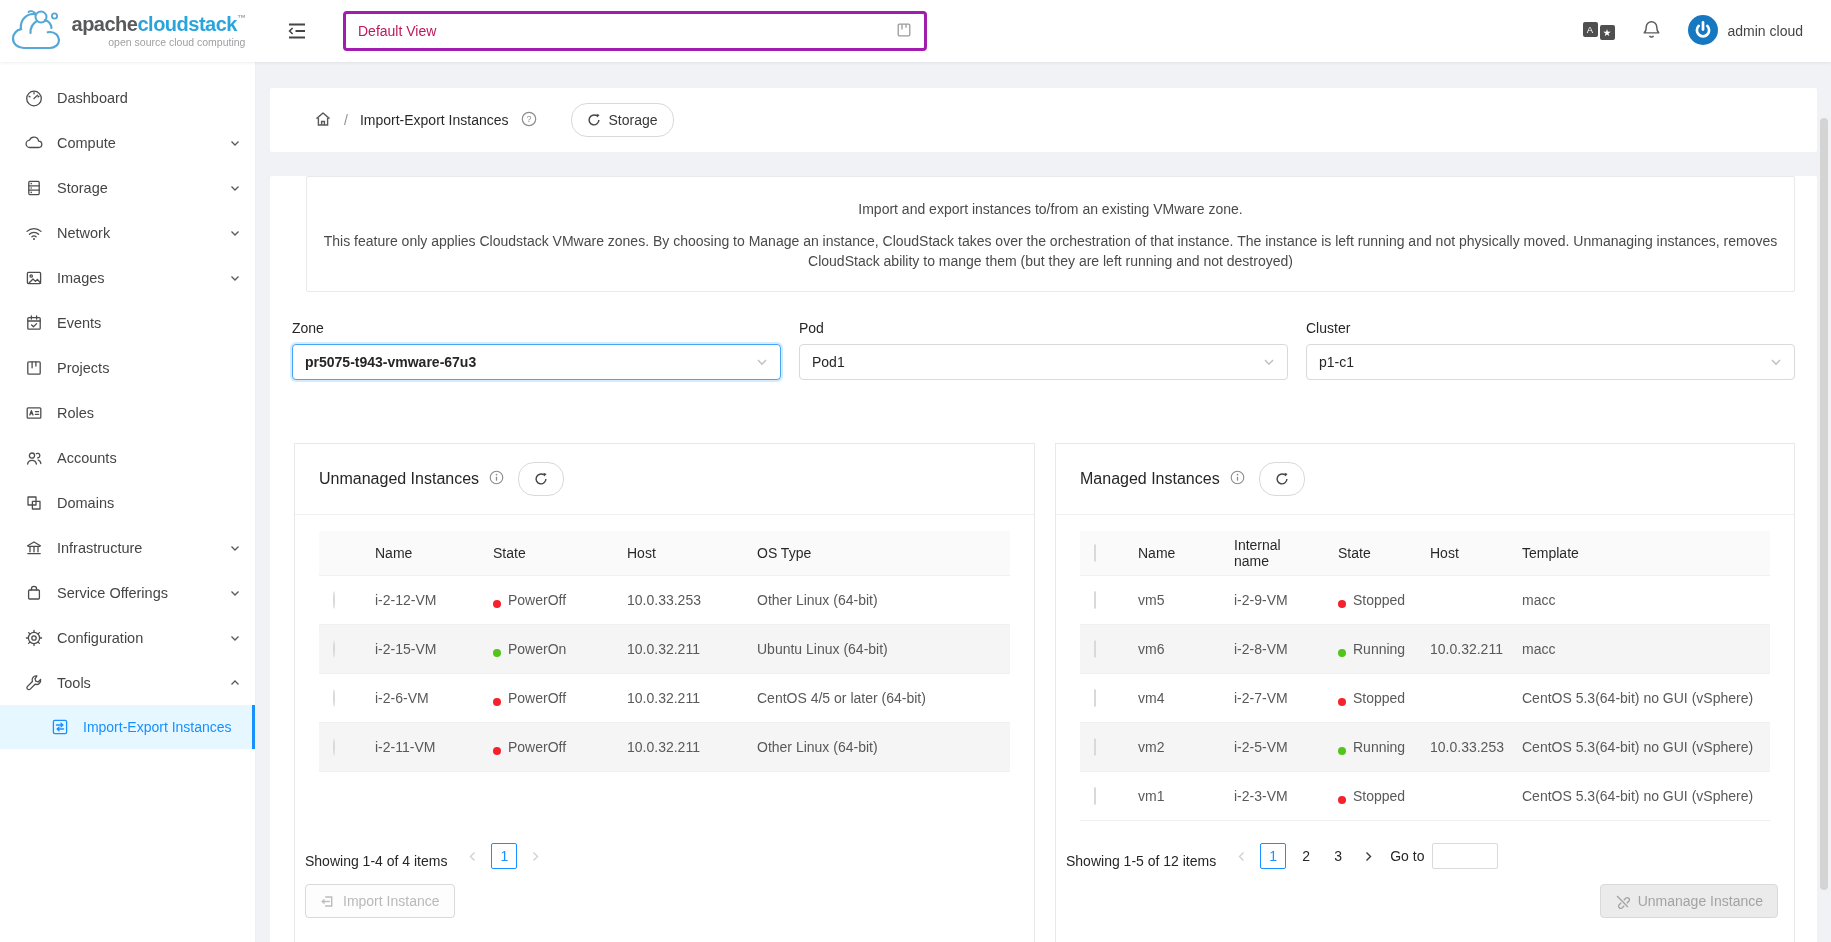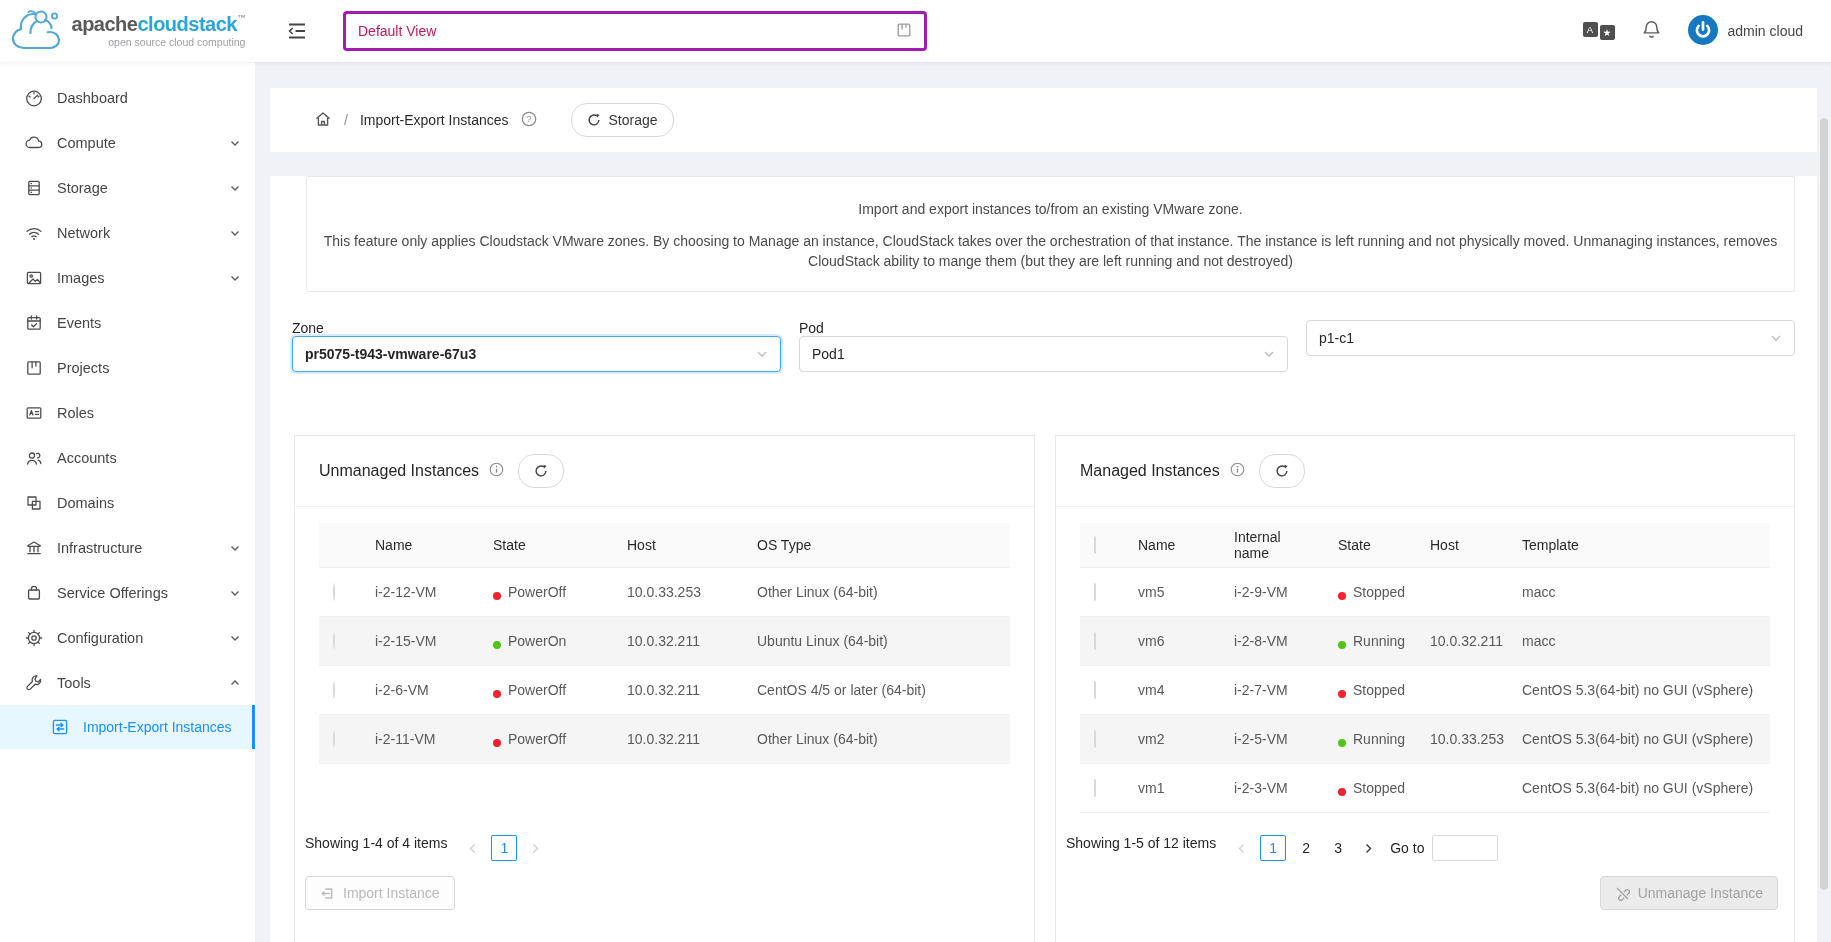--- a/index.html
+++ b/index.html
@@ -46,21 +46,21 @@
            display:flex;align-items:center;gap:8px;padding:0 15px;cursor:pointer;color:#383838;}
   .main-card{margin:24px 14px 0 15px;height:920px;background:#fff;border-radius:2px;position:relative;}
 
   .intro-box{margin:18px 22px 0 36px;border:1px solid #e9e9e9;border-radius:2px;
              padding:22px 16px 20px;color:#4a4a4a;line-height:20px;text-align:center;}
   .intro-box p{margin:0;}
   .intro-box p + p{margin-top:12px;}
 
   .filter-row{display:flex;gap:18px;margin:28px 22px 0 22px;}
   .filter-col{flex:1;}
-  .filter-lbl{margin-bottom:0;color:#262626;}
+  .filter-lbl{margin-bottom:8px;color:#262626;}
   .select{height:34px;border:1px solid #d9d9d9;border-radius:4px;background:#fff;display:flex;
           align-items:center;justify-content:space-between;padding:0 12px;color:#262626;cursor:pointer;}
   .select.focused{border-color:#46a6f5;box-shadow:0 0 0 2px rgba(24,144,255,.18);font-weight:bold;}
 
   .panels{display:flex;gap:20px;margin:63px 22px 0 24px;align-items:stretch;}
   .panel{position:relative;background:#fff;border:1px solid #e8e8e8;height:658px;}
   .panel.left{width:741px;}
   .panel.right{width:740px;}
   .panel-head{height:70px;display:flex;align-items:center;gap:10px;padding:0 24px;
               border-bottom:1px solid #f0f0f0;}
@@ -73,21 +73,21 @@
            padding:0 8px 0 12px;border-bottom:1px solid #f0f0f0;font-size:14px;}
   tbody td{height:48px;padding:0 8px 0 12px;color:#595959;border-bottom:1px solid #f0f0f0;
            white-space:nowrap;overflow:hidden;}
   tr.striped td{background:#f5f5f5;}
   th.selcol,td.selcol{padding-left:14px;}
   .state{display:flex;align-items:flex-end;gap:7px;}
   .dot{width:8px;height:8px;border-radius:50%;flex:none;}
   .radio{width:16px;height:16px;border:1px solid #d9d9d9;border-radius:50%;background:#fff;cursor:pointer;}
   .checkbox{width:16px;height:16px;border:1px solid #d9d9d9;border-radius:2px;background:#fff;cursor:pointer;}
 
-  .pager-row{position:absolute;left:10px;top:399px;display:flex;align-items:flex-start;gap:10px;color:#262626;}
+  .pager-row{position:absolute;left:10px;top:399px;display:flex;align-items:flex-end;gap:10px;color:#262626;}
   .pg-items{display:flex;align-items:center;gap:8px;margin-left:6px;}
   .pg-arrow{width:20px;height:24px;display:flex;align-items:center;justify-content:center;cursor:pointer;}
   .pg-num{min-width:24px;height:24px;border-radius:2px;display:flex;align-items:center;
           justify-content:center;cursor:pointer;background:#fff;}
   .pg-num.active{border:1px solid #1890ff;color:#1890ff;}
   .goto-lbl{margin-left:4px;}
   .goto-input{width:52px;height:24px;border:1px solid #d9d9d9;border-radius:2px;outline:none;
               padding:0 6px;font-family:inherit;font-size:13px;}
   .footer-btn{position:absolute;top:440px;height:32px;border:1px solid #d9d9d9;border-radius:4px;
               display:flex;align-items:center;gap:8px;padding:0 14px;cursor:not-allowed;}
@@ -395,20 +395,21 @@
         <div class="filter-col">
           <div class="filter-lbl">Pod</div>
           <div class="select">
             <span>Pod1</span>
             <svg width="12" height="12" viewBox="0 0 12 12">
                 <polyline points="2,4 6,8.2 10,4" fill="none" stroke="#bfbfbf" stroke-width="1.4"></polyline>
               </svg>
           </div>
         </div>
         <div class="filter-col">
+          <div class="filter-lbl">Cluster</div>
           <div class="select">
             <span>p1-c1</span>
             <svg width="12" height="12" viewBox="0 0 12 12">
                 <polyline points="2,4 6,8.2 10,4" fill="none" stroke="#bfbfbf" stroke-width="1.4"></polyline>
               </svg>
           </div>
         </div>
       </div>
 
       <div class="panels">

